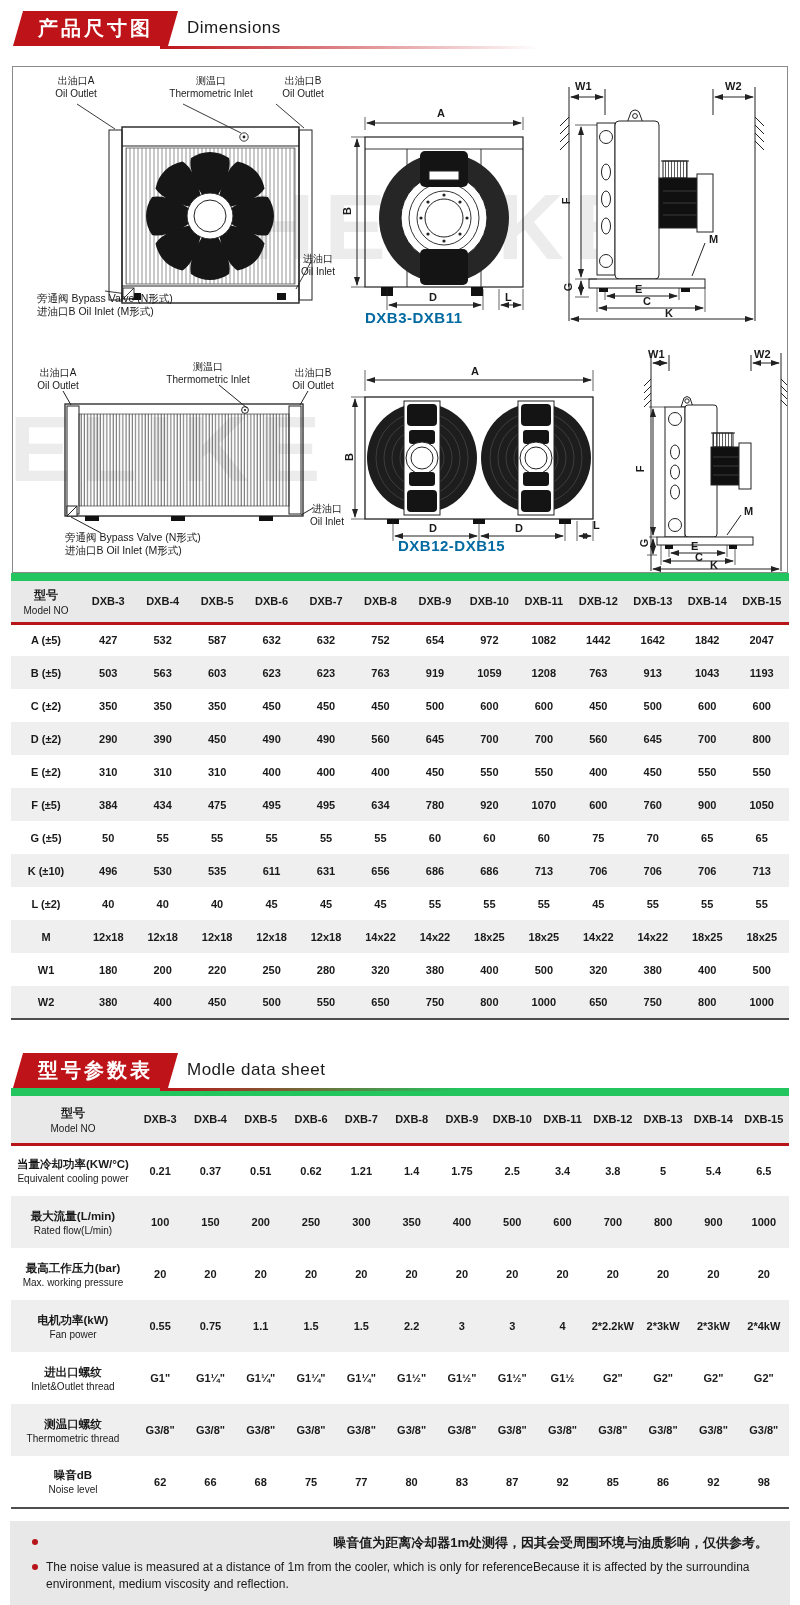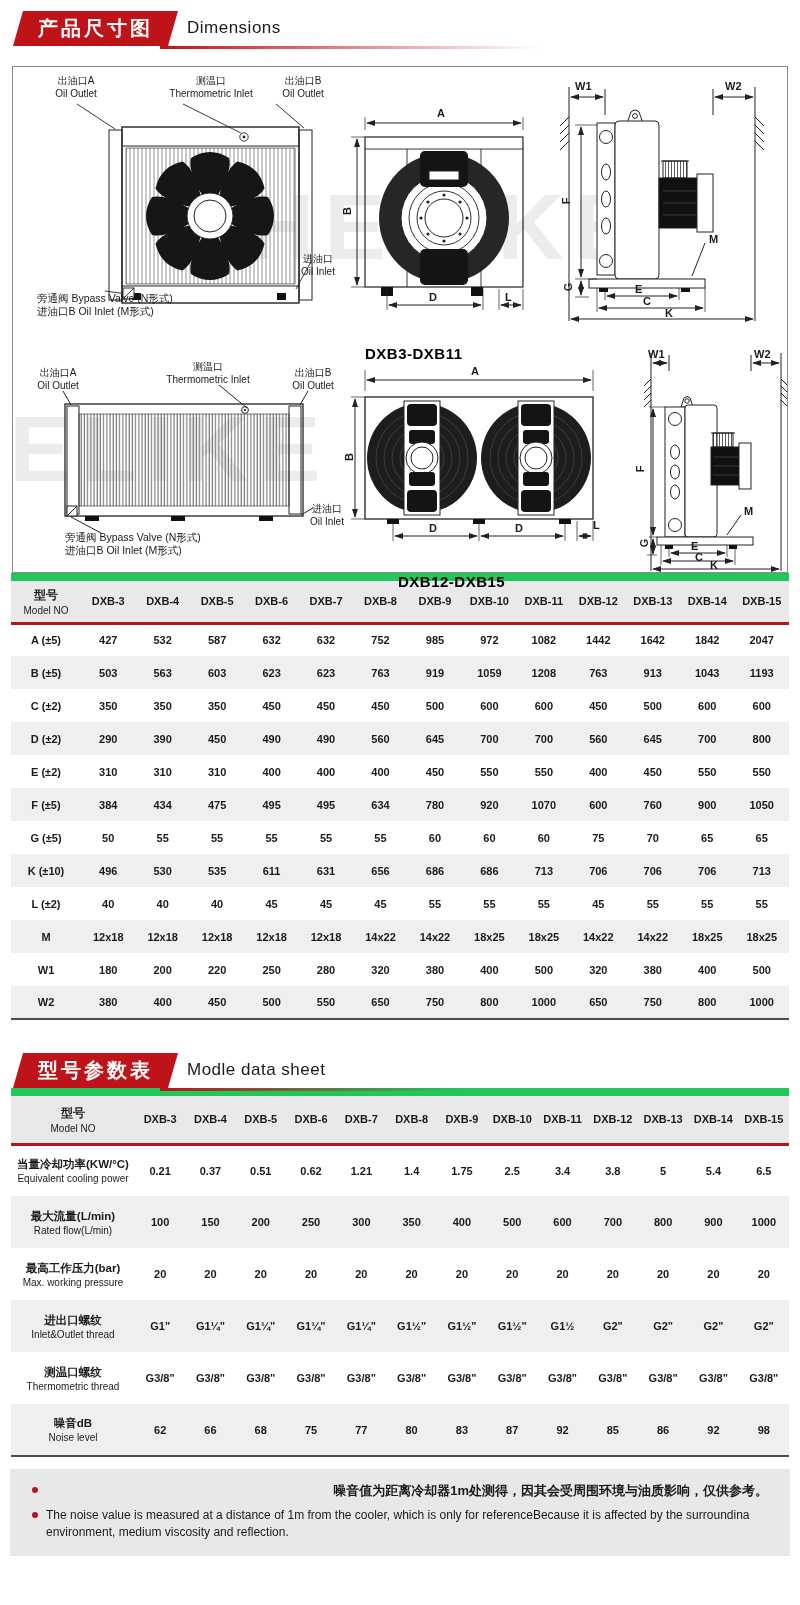--- a/index.html
+++ b/index.html
@@ -17,21 +17,21 @@
   
   .panel{position:relative;margin:20px 12px 0;width:774px;height:505px;border:1px solid #8a8a8a;background:#fff;}
   .watermark{position:absolute;z-index:0;font-weight:bold;color:#ececec;letter-spacing:10px;font-size:92px;white-space:nowrap;}
   .wm1{left:235px;top:108px;}
   .wm2{left:-80px;top:330px;}
   svg.diagram{position:absolute;left:0;top:0;z-index:1;}
   .lbl{position:absolute;z-index:2;font-size:10px;font-weight:normal;line-height:1.25;text-align:center;white-space:nowrap;transform:translateX(-50%);}
   .lbl.block{transform:none;text-align:left;font-size:10.5px;}
   .dim{position:absolute;z-index:2;font-size:11px;font-weight:bold;}
   .dim.rot{transform:rotate(-90deg);}
-  .model-label{position:absolute;z-index:2;color:#000000;font-size:15px;font-weight:bold;letter-spacing:0.5px;margin-top:36px;}
+  .model-label{position:absolute;z-index:2;color:#0369a1;font-size:15px;font-weight:bold;letter-spacing:0.5px;}
   .dl{stroke:#222;stroke-width:1;marker-start:url(#as);marker-end:url(#ae);}
   .dim-ext line{stroke:#222;stroke-width:0.7;}
   
   table.data{border-collapse:collapse;table-layout:fixed;width:778px;margin:0 auto;border-top:8px solid #22c55e;}
   table.data th,table.data td{text-align:center;vertical-align:middle;padding:0 1px;}
   table.data thead tr{background:#e9e9e9;border-bottom:3px solid #b8151b;}
   table.data thead th{font-size:11px;font-weight:bold;}
   table.data th .zh{font-size:12px;font-weight:bold;}
   table.data th .en{font-size:10px;font-weight:normal;margin-top:1px;}
   table.data tbody tr:nth-child(even){background:#efefef;}
@@ -424,21 +424,21 @@
   </thead>
   <tbody>
       <tr>
         <th>A (±5)</th>
         <td>427</td>
         <td>532</td>
         <td>587</td>
         <td>632</td>
         <td>632</td>
         <td>752</td>
-        <td>985</td>
+        <td>654</td>
         <td>972</td>
         <td>1082</td>
         <td>1442</td>
         <td>1642</td>
         <td>1842</td>
         <td>2047</td>
       </tr>
       <tr>
         <th>B (±5)</th>
         <td>503</td>
@@ -701,20 +701,39 @@
         <td>20</td>
         <td>20</td>
         <td>20</td>
         <td>20</td>
         <td>20</td>
         <td>20</td>
         <td>20</td>
       </tr>
       <tr>
         <th>
+          <div class="zh">电机功率(kW)</div>
+          <div class="en">Fan power</div>
+        </th>
+        <td>0.55</td>
+        <td>0.75</td>
+        <td>1.1</td>
+        <td>1.5</td>
+        <td>1.5</td>
+        <td>2.2</td>
+        <td>3</td>
+        <td>3</td>
+        <td>4</td>
+        <td>2*2.2kW</td>
+        <td>2*3kW</td>
+        <td>2*3kW</td>
+        <td>2*4kW</td>
+      </tr>
+      <tr>
+        <th>
           <div class="zh">进出口螺纹</div>
           <div class="en">Inlet&amp;Outlet thread</div>
         </th>
         <td>G1"</td>
         <td>G1¼"</td>
         <td>G1¼"</td>
         <td>G1¼"</td>
         <td>G1¼"</td>
         <td>G1½"</td>
         <td>G1½"</td>

